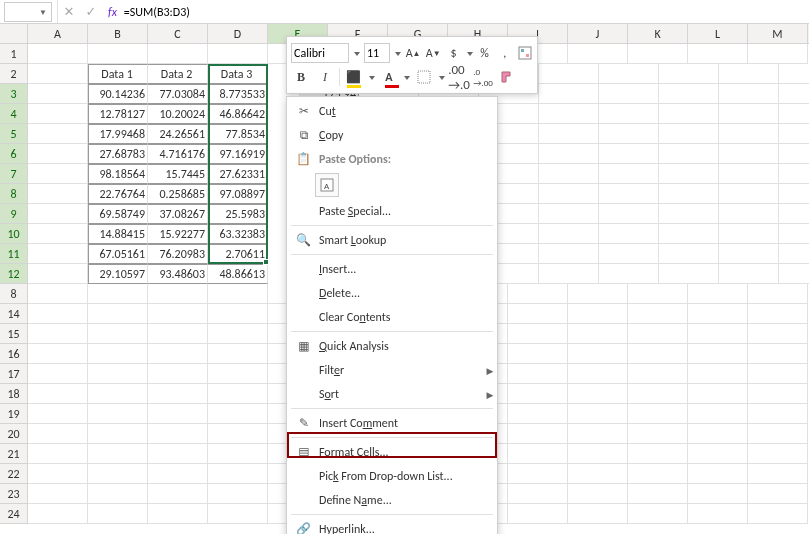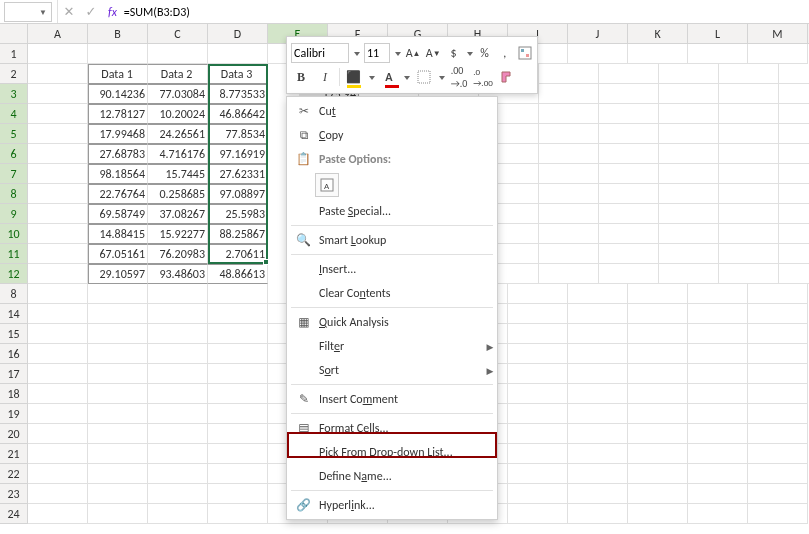--- a/index.html
+++ b/index.html
@@ -259,21 +259,21 @@
         <div class="cell"></div>
         <div class="cell"></div>
         <div class="cell"></div>
         <div class="cell"></div>
         <div class="cell"></div>
       </div>
       <div class="row">
         <div class="cell"></div>
         <div class="cell data-border data-border-l">14.88415</div>
         <div class="cell data-border">15.92277</div>
-        <div class="cell data-border">88.25867</div>
+        <div class="cell data-border">63.32383</div>
         <div class="cell data-border data-border-r sel-col">94.130</div>
         <div class="cell"></div>
         <div class="cell"></div>
         <div class="cell"></div>
         <div class="cell"></div>
         <div class="cell"></div>
         <div class="cell"></div>
         <div class="cell"></div>
         <div class="cell"></div>
       </div>
@@ -524,21 +524,21 @@
     <div class="mini-btn">
         <span style="position:relative;font-weight:bold">A<span class="color-line red" style="position:absolute;left:0;bottom:-4px"></span></span>
       </div>
       <span class="arrow-down"></span>
     <div class="mini-btn">
         <svg viewBox="0 0 14 14">
           <rect x="1" y="1" width="12" height="12" fill="none" stroke="#888" stroke-dasharray="1,1"></rect>
         </svg>
       </div>
       <span class="arrow-down"></span>
-    <div class="mini-btn" style="font-size:10px">.00<br>→.0</div>
+    <div class="mini-btn" style="font-size:13px">.00<br>→.0</div>
     <div class="mini-btn" style="font-size:9px">.0<br>→.00</div>
     <div class="mini-btn">
         <svg viewBox="0 0 14 14">
           <path d="M2 2h8v4H6v6H2z" fill="#e8b" stroke="#a66"></path>
         </svg>
       </div>
   </div>
 </div>
 
 <div class="ctx-menu">
@@ -571,20 +571,24 @@
       <span class="ctx-icon">🔍</span>
       <span class="ctx-label">Smart <u class="accel">L</u>ookup</span>
     </div>
   <div class="ctx-sep"></div>
   <div class="ctx-item">
       <span class="ctx-icon"></span>
       <span class="ctx-label"><u class="accel">I</u>nsert...</span>
     </div>
   <div class="ctx-item">
       <span class="ctx-icon"></span>
+      <span class="ctx-label"><u class="accel">D</u>elete...</span>
+    </div>
+  <div class="ctx-item">
+      <span class="ctx-icon"></span>
       <span class="ctx-label">Clear Co<u class="accel">n</u>tents</span>
     </div>
   <div class="ctx-sep"></div>
   <div class="ctx-item">
       <span class="ctx-icon">▦</span>
       <span class="ctx-label"><u class="accel">Q</u>uick Analysis</span>
     </div>
   <div class="ctx-item">
       <span class="ctx-icon"></span>
       <span class="ctx-label">Filt<u class="accel">e</u>r</span>

